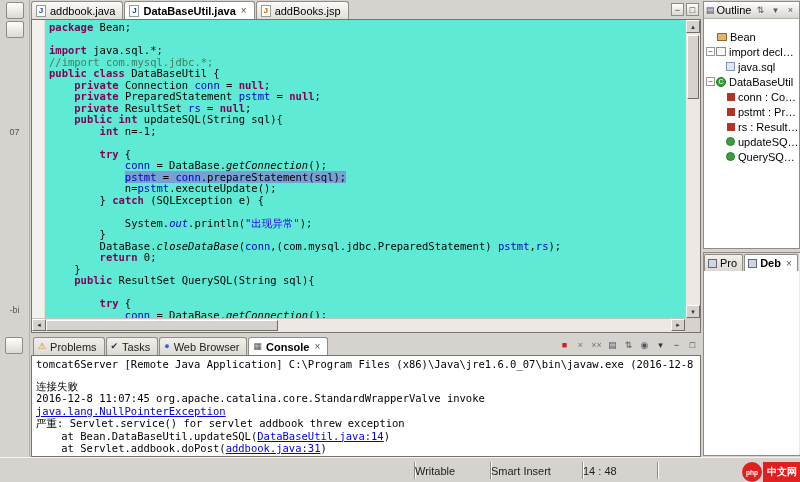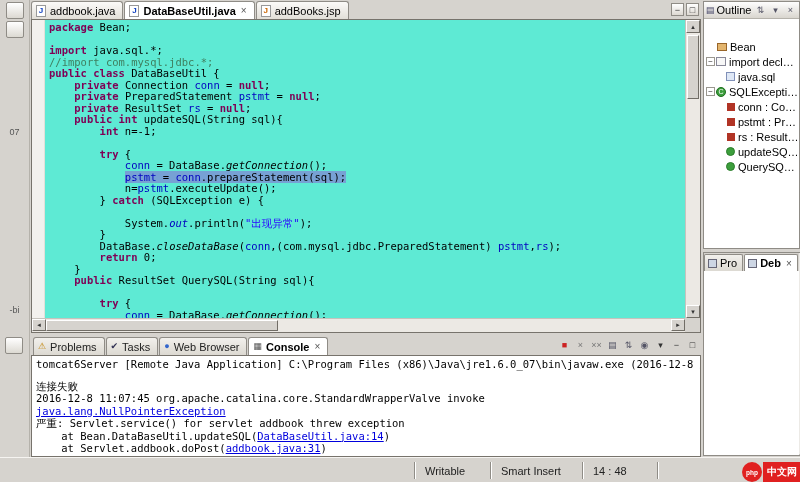--- a/index.html
+++ b/index.html
@@ -68,21 +68,21 @@
   .console-title{margin-bottom:9px;white-space:nowrap;}
   .con-line{white-space:pre;}
   .con-link{color:#0000dd;text-decoration:underline;cursor:pointer;}
 
   
   .right-col{position:absolute;left:703px;top:0;width:97px;height:457px;}
   .outline-panel{position:absolute;top:1px;left:0;right:0;height:248px;border:1px solid #8f8c86;background:#fff;}
   .panel-header{height:17px;display:flex;align-items:center;gap:2px;padding:0 2px;background:linear-gradient(#fefefe,#d9d6cf);border-bottom:1px solid #b5b2ab;}
   .panel-header .title{flex:1;overflow:hidden;white-space:nowrap;font-size:11px;}
   .ph-icon{font-size:9px;color:#446;}
-  .tree{padding-top:20px;overflow:hidden;}
+  .tree{padding-top:10px;overflow:hidden;}
   .trow{display:flex;align-items:center;height:15px;white-space:nowrap;overflow:hidden;}
   .expander{width:10px;height:9px;flex:none;margin-right:1px;display:flex;align-items:center;justify-content:center;font-size:8px;line-height:1;color:#333;}
   .expander.minus,.expander.plus{border:1px solid #9a978f;background:#fff;width:9px;}
   .ti{flex:none;margin-right:3px;}
   .ti-package{width:10px;height:8px;background:#e3b56e;border:1px solid #99662a;}
   .ti-import{width:10px;height:9px;background:#f7f7f7;border:1px solid #888898;}
   .ti-import-item{width:9px;height:9px;background:#dfe8f6;border:1px solid #8090b8;}
   .ti-class{width:10px;height:10px;border-radius:50%;background:#3c9e3c;border:1px solid #1e6e1e;color:#fff;font-size:7px;display:flex;align-items:center;justify-content:center;}
   .ti-class::before{content:"C";}
   .ti-field{width:8px;height:8px;background:#b13425;margin-left:1px;}
@@ -95,21 +95,21 @@
   .debug-panel{position:absolute;top:252px;left:0;right:0;bottom:1px;border:1px solid #8f8c86;background:#fff;display:flex;flex-direction:row;}
   .panel-tabs{height:18px;display:flex;align-items:flex-end;background:#d6d3ce;flex:none;}
   .ptab{display:flex;align-items:center;height:17px;padding:0 5px 0 3px;margin-right:1px;background:linear-gradient(#f2f0ec,#dcd9d2);border:1px solid #8f8c86;border-bottom:none;border-radius:2px 2px 0 0;}
   .ptab.active{background:#fff;font-weight:bold;}
   .ptab-icon{width:9px;height:9px;margin-right:3px;background:#cdd6e4;border:1px solid #667;}
   .panel-toolbar{min-height:30px;display:flex;flex-wrap:wrap;align-items:center;gap:2px;padding:2px;background:#eceae6;border-bottom:1px solid #c6c3bd;flex:none;}
   .debug-panel .tree{flex:1;}
 
   
   .status-bar{position:absolute;left:0;top:457px;width:800px;height:25px;background:#d6d3ce;border-top:1px solid #f6f4f1;}
-  .sb-cell{position:absolute;top:4px;height:17px;display:flex;align-items:center;padding-left:10px;border-left:1px solid #8f8c86;box-shadow:inset 1px 0 0 #fff;color:#222;}
+  .sb-cell{position:absolute;top:4px;height:17px;display:flex;align-items:center;border-left:1px solid #8f8c86;box-shadow:inset 1px 0 0 #fff;color:#222;}
   .sb-c1{left:414px;width:76px;}
   .sb-c2{left:490px;width:92px;}
   .sb-c3{left:582px;width:75px;}
   .sb-groove{position:absolute;left:657px;top:4px;height:17px;border-left:1px solid #8f8c86;box-shadow:1px 0 0 #fff;}
 
   
   .watermark{position:absolute;right:-1px;bottom:-1px;height:22px;display:flex;align-items:center;z-index:9;}
   .wm-circle{width:20px;height:20px;border-radius:50%;background:#e02020;color:#fff;font-size:6.5px;font-weight:bold;display:flex;align-items:center;justify-content:center;flex:none;}
   .wm-badge{height:20px;background:#e02020;color:#fff;font-size:10px;font-weight:bold;display:flex;align-items:center;padding:0 4px;margin-left:1px;white-space:nowrap;}
 </style>
@@ -231,21 +231,21 @@
             <span class="tlabel">import declarations</span>
           </div>
           <div class="trow" style="padding-left: 11px;">
             <span class="expander"></span>
             <span class="ti ti-import-item"></span>
             <span class="tlabel">java.sql</span>
           </div>
           <div class="trow" style="padding-left: 2px;">
             <span class="expander minus">−</span>
             <span class="ti ti-class"></span>
-            <span class="tlabel">SQLException</span>
+            <span class="tlabel">DataBaseUtil</span>
           </div>
           <div class="trow" style="padding-left: 11px;">
             <span class="expander"></span>
             <span class="ti ti-field"></span>
             <span class="tlabel">conn : Connection</span>
           </div>
           <div class="trow" style="padding-left: 11px;">
             <span class="expander"></span>
             <span class="ti ti-field"></span>
             <span class="tlabel">pstmt : PreparedStatement</span>

